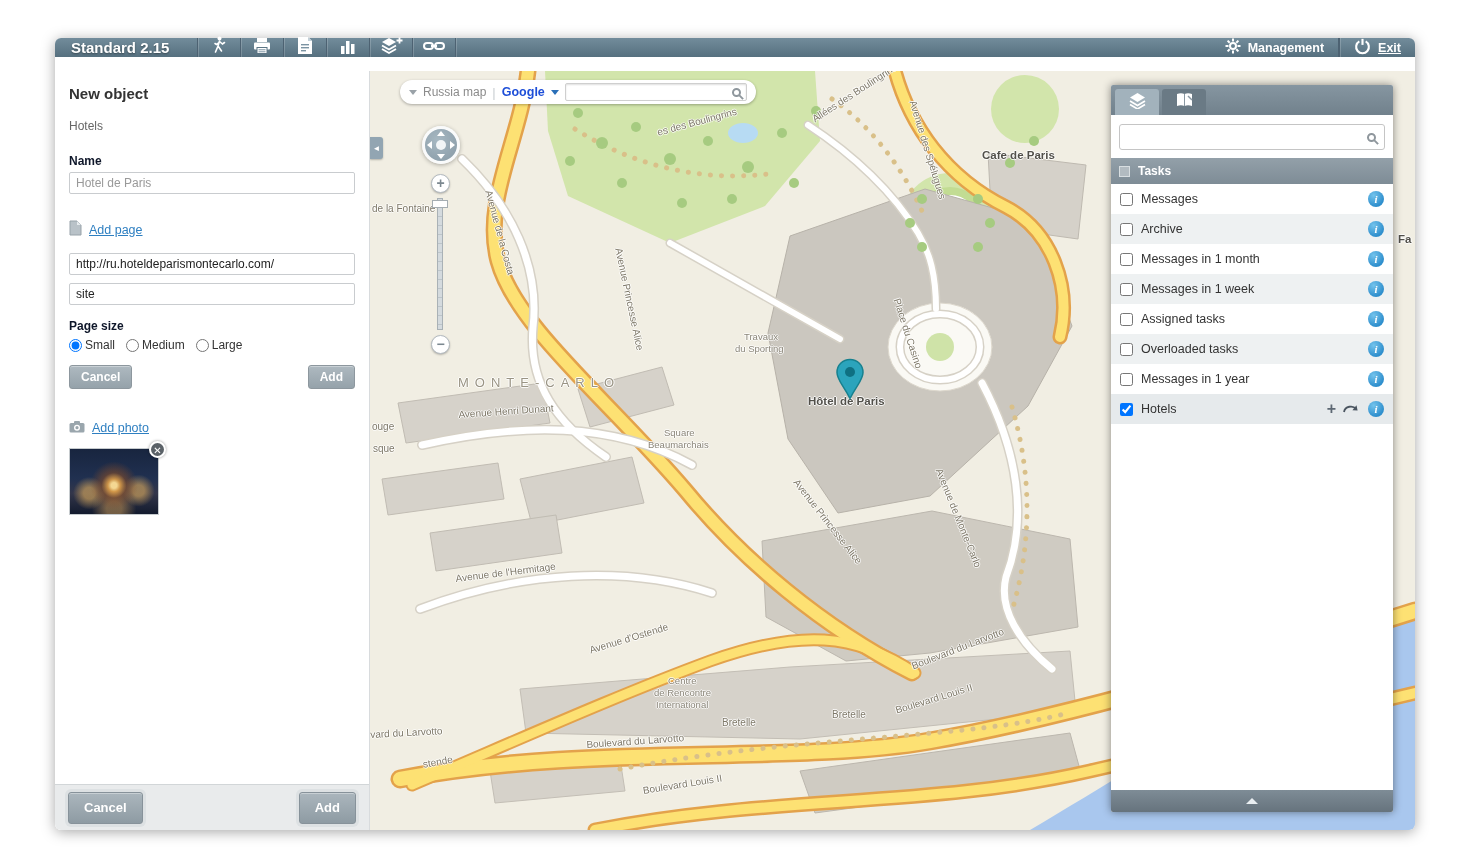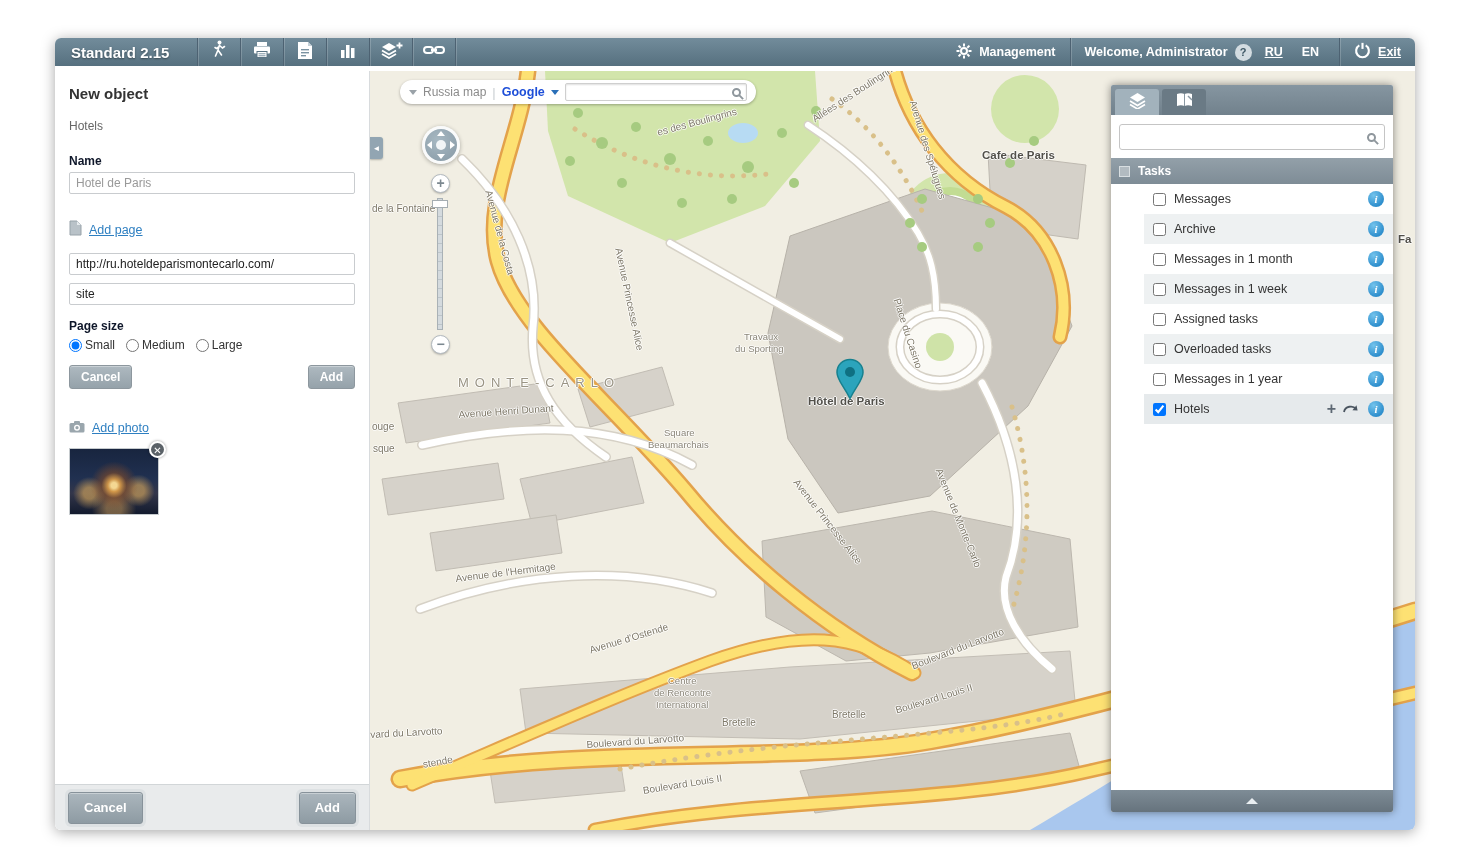--- a/index.html
+++ b/index.html
@@ -4,21 +4,21 @@
 <style>
   * { margin:0; padding:0; box-sizing:border-box; }
   html,body { background:#fff; }
   body { font-family:"Liberation Sans", sans-serif; }
   .page { position:relative; width:1470px; height:867px; background:#fff; overflow:hidden; }
 
   .app-window { position:absolute; left:55px; top:38px; width:1360px; height:792px;
     border-radius:6px; box-shadow:0 2px 14px rgba(0,0,0,.35); background:#fff; }
 
   
-  .topbar { position:absolute; top:0; left:0; right:0; height:28px; border-radius:6px 6px 0 0;
+  .topbar { position:absolute; top:0; left:0; right:0; height:19px; border-radius:6px 6px 0 0;
     background:linear-gradient(#728c9b,#56707f); display:flex; align-items:stretch; color:#fff; }
   .tb-title { font-size:15px; font-weight:bold; display:flex; align-items:center; padding:0 28px 0 16px;
     text-shadow:0 1px 2px rgba(0,0,0,.4); }
   .tb-sep { width:1px; background:#4d6272; box-shadow:1px 0 0 rgba(255,255,255,.18); }
   .tb-btn { width:42px; display:flex; align-items:center; justify-content:center; cursor:pointer; }
   .tb-right { margin-left:auto; display:flex; align-items:stretch; }
   .tb-item { display:flex; align-items:center; gap:7px; padding:0 14px; font-size:12.5px; font-weight:bold; }
   .help-badge { width:17px; height:17px; border-radius:50%; background:#d3dce1; color:#3f5865;
     font-size:11px; font-weight:bold; display:flex; align-items:center; justify-content:center; }
   .lang { padding:0 6px; font-size:12.5px; font-weight:bold; display:flex; align-items:center; }
@@ -123,21 +123,21 @@
     border-radius:3px 3px 0 0; cursor:pointer; }
   .tab.active { background:#a2b2bc; }
   .tab.inactive { background:#69playback; background:#69playback; }
   .tab.inactive { background:#6a7a85; }
   .panel-search-wrap { padding:9px 8px 8px; }
   .panel-search { height:26px; border:1px solid #c5c5c5; border-radius:3px; display:flex; align-items:center; padding:0 8px; }
   .panel-search input { flex:1; border:none; outline:none; font-size:12px; min-width:0; font-family:"Liberation Sans", sans-serif; }
   .panel-header { height:26px; background:linear-gradient(#93a0a9,#7e8c96); color:#fff; font-weight:bold; font-size:12px;
     display:flex; align-items:center; gap:8px; padding:0 8px; }
   .header-check { width:11px; height:11px; background:#b2bbc1; border:1px solid #d8dee1; }
-  .task-row { height:30px; display:flex; align-items:center; gap:8px; padding:0 9px; font-size:12.5px; color:#333; background:#fff;margin-left:33px; }
+  .task-row { height:30px; display:flex; align-items:center; gap:8px; padding:0 9px; font-size:12.5px; color:#333; background:#fff; }
   .task-row.alt { background:#eef1f2; }
   .task-row.checked-row { background:#e6eaec; }
   .task-row input[type=checkbox] { width:13px; height:13px; margin:0; cursor:pointer; }
   .task-label { flex:1; }
   .extra-icons { display:flex; align-items:center; gap:6px; }
   .plus-ic { font-size:16px; color:#5d6873; font-weight:bold; line-height:14px; cursor:pointer; }
   .info-badge { width:16px; height:16px; border-radius:50%; flex:none; cursor:pointer;
     background:radial-gradient(circle at 35% 28%, #73c3ec, #2f8fcd 70%); color:#fff; font-size:11px; font-weight:bold;
     font-style:italic; font-family:"Liberation Serif", serif; display:flex; align-items:center; justify-content:center; }
   .panel-spacer { flex:1; background:#fff; }
@@ -227,26 +227,20 @@
             <svg width="16" height="16" viewBox="0 0 16 16">
                 <g stroke="#fff" stroke-width="2" fill="none">
                   <circle cx="8" cy="8" r="3"></circle>
                   <path d="M8 0.5 v3 M8 12.5 v3 M0.5 8 h3 M12.5 8 h3 M2.6 2.6 l2.1 2.1 M11.3 11.3 l2.1 2.1 M13.4 2.6 l-2.1 2.1 M4.7 11.3 l-2.1 2.1"></path>
                 </g>
               </svg>
           </span>
           <span>Management</span>
         </div>
         <div class="tb-sep"></div>
-        <div class="tb-item">
-          <span>Welcome, Administrator</span>
-          <span class="help-badge">?</span>
-          <span class="lang link">RU</span>
-          <span class="lang">EN</span>
-        </div>
         <div class="tb-sep"></div>
         <div class="tb-item">
           <span>
             <svg width="17" height="17" viewBox="0 0 16 16">
                 <g stroke="#fff" stroke-width="2" fill="none">
                   <path d="M5 3.2 A6 6 0 1 0 11 3.2"></path>
                   <line x1="8" y1="0.8" x2="8" y2="6.5"></line>
                 </g>
               </svg>
           </span>

